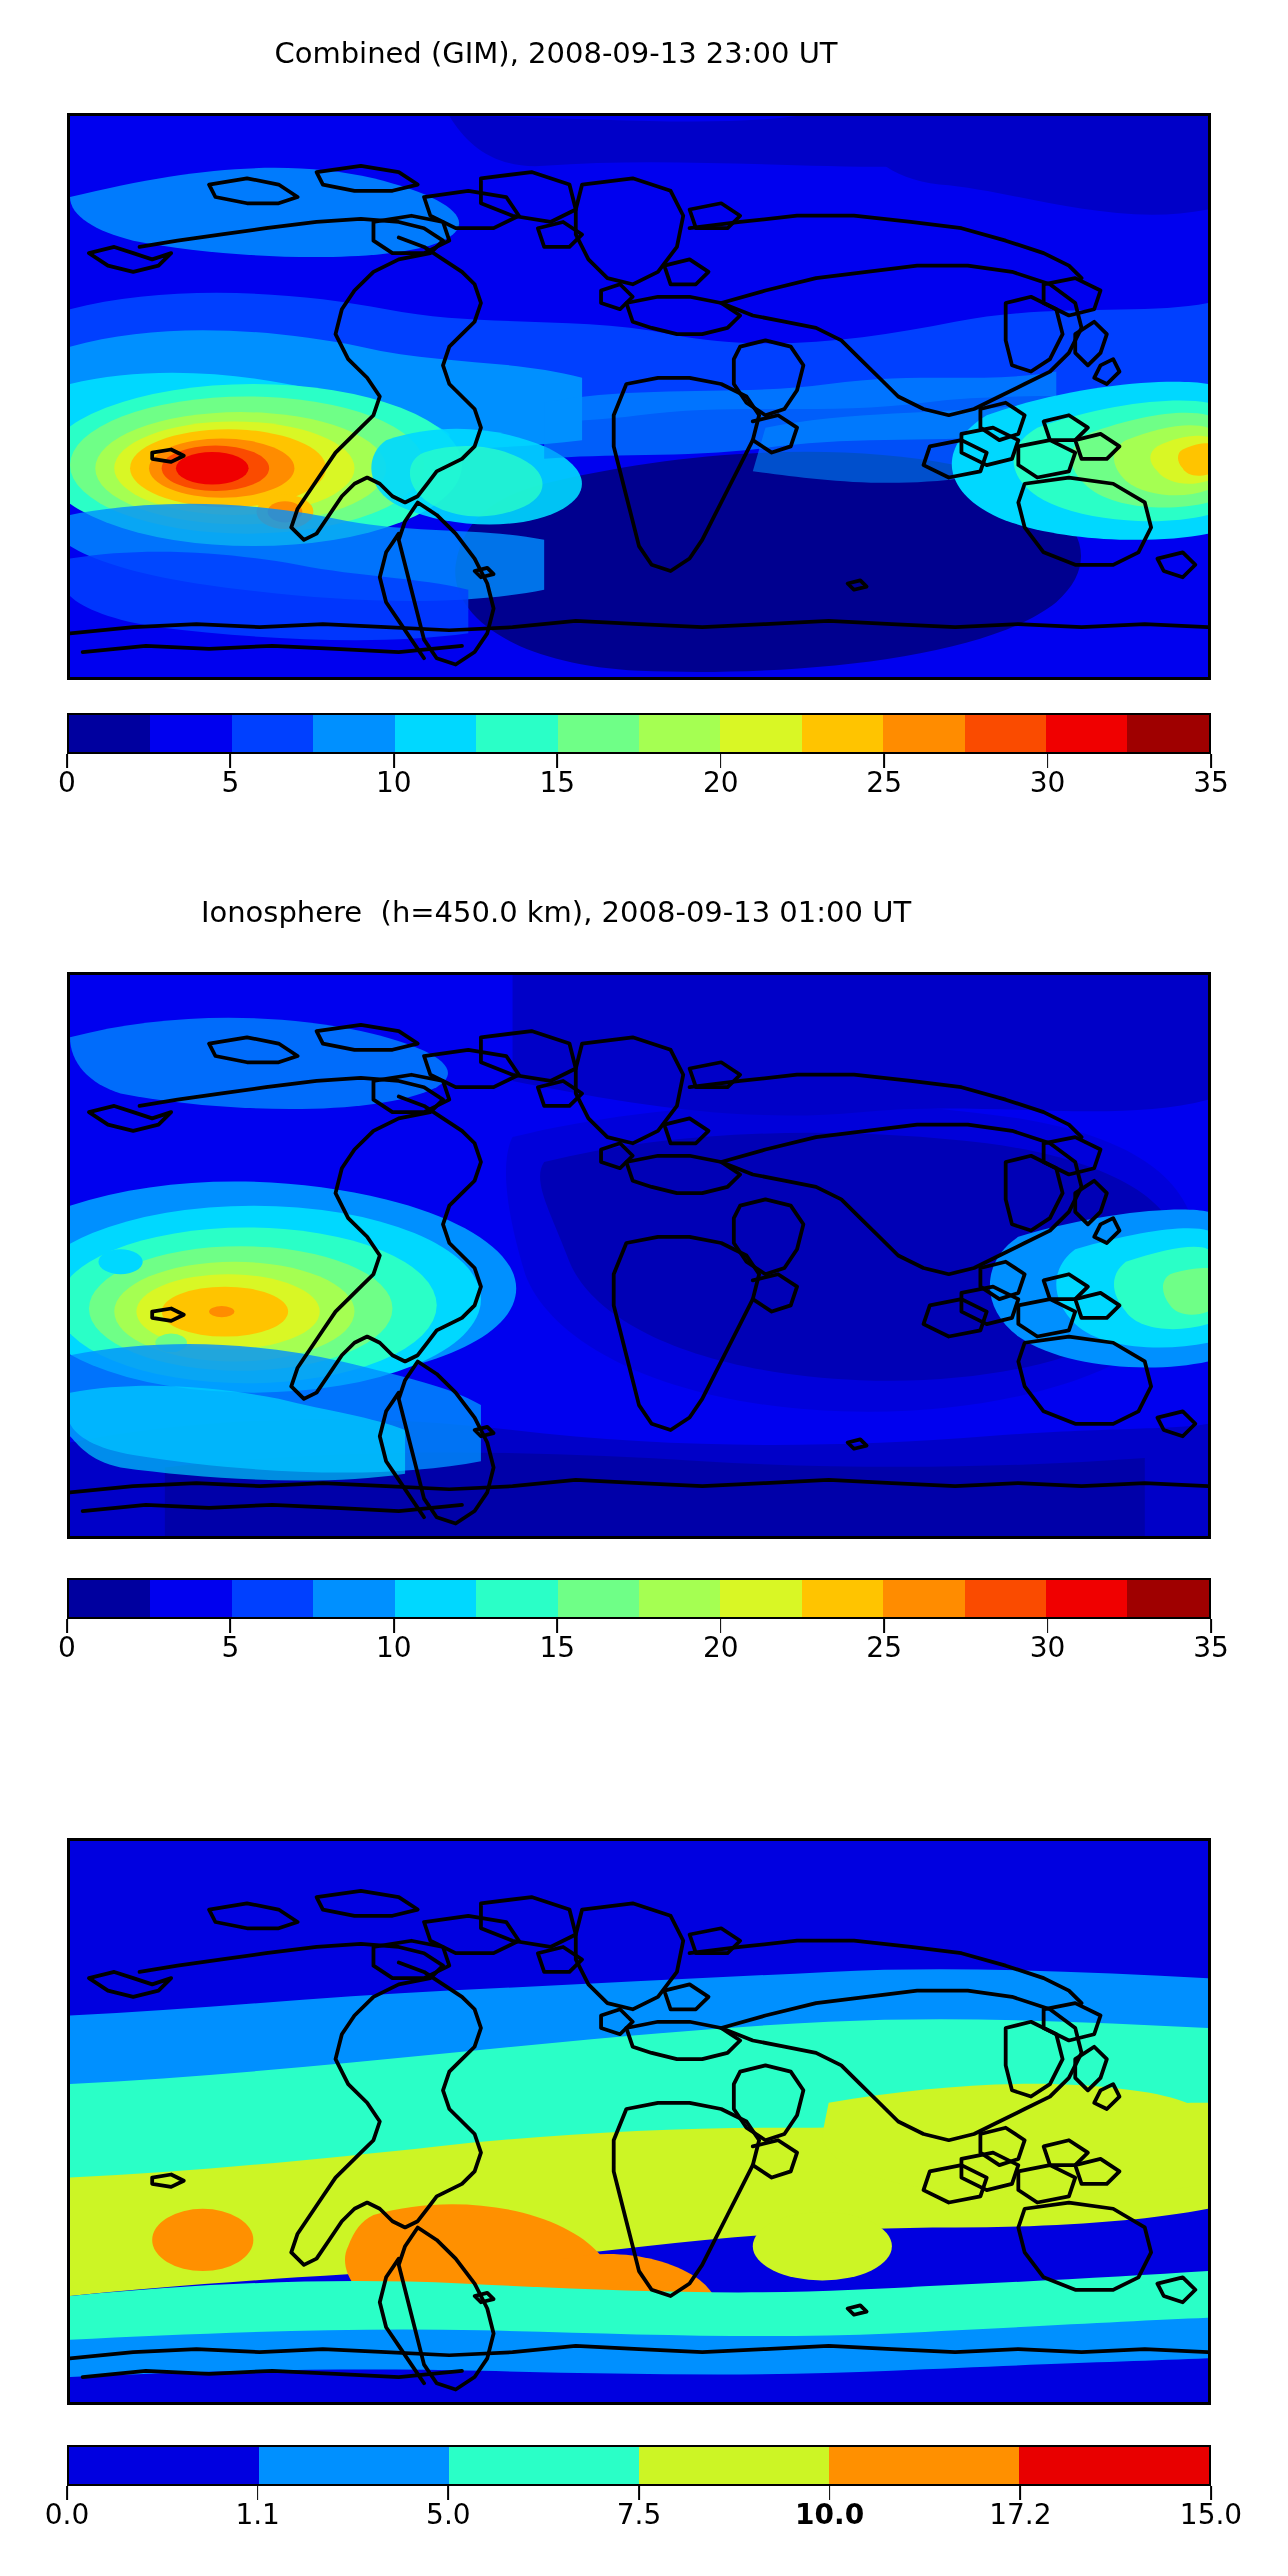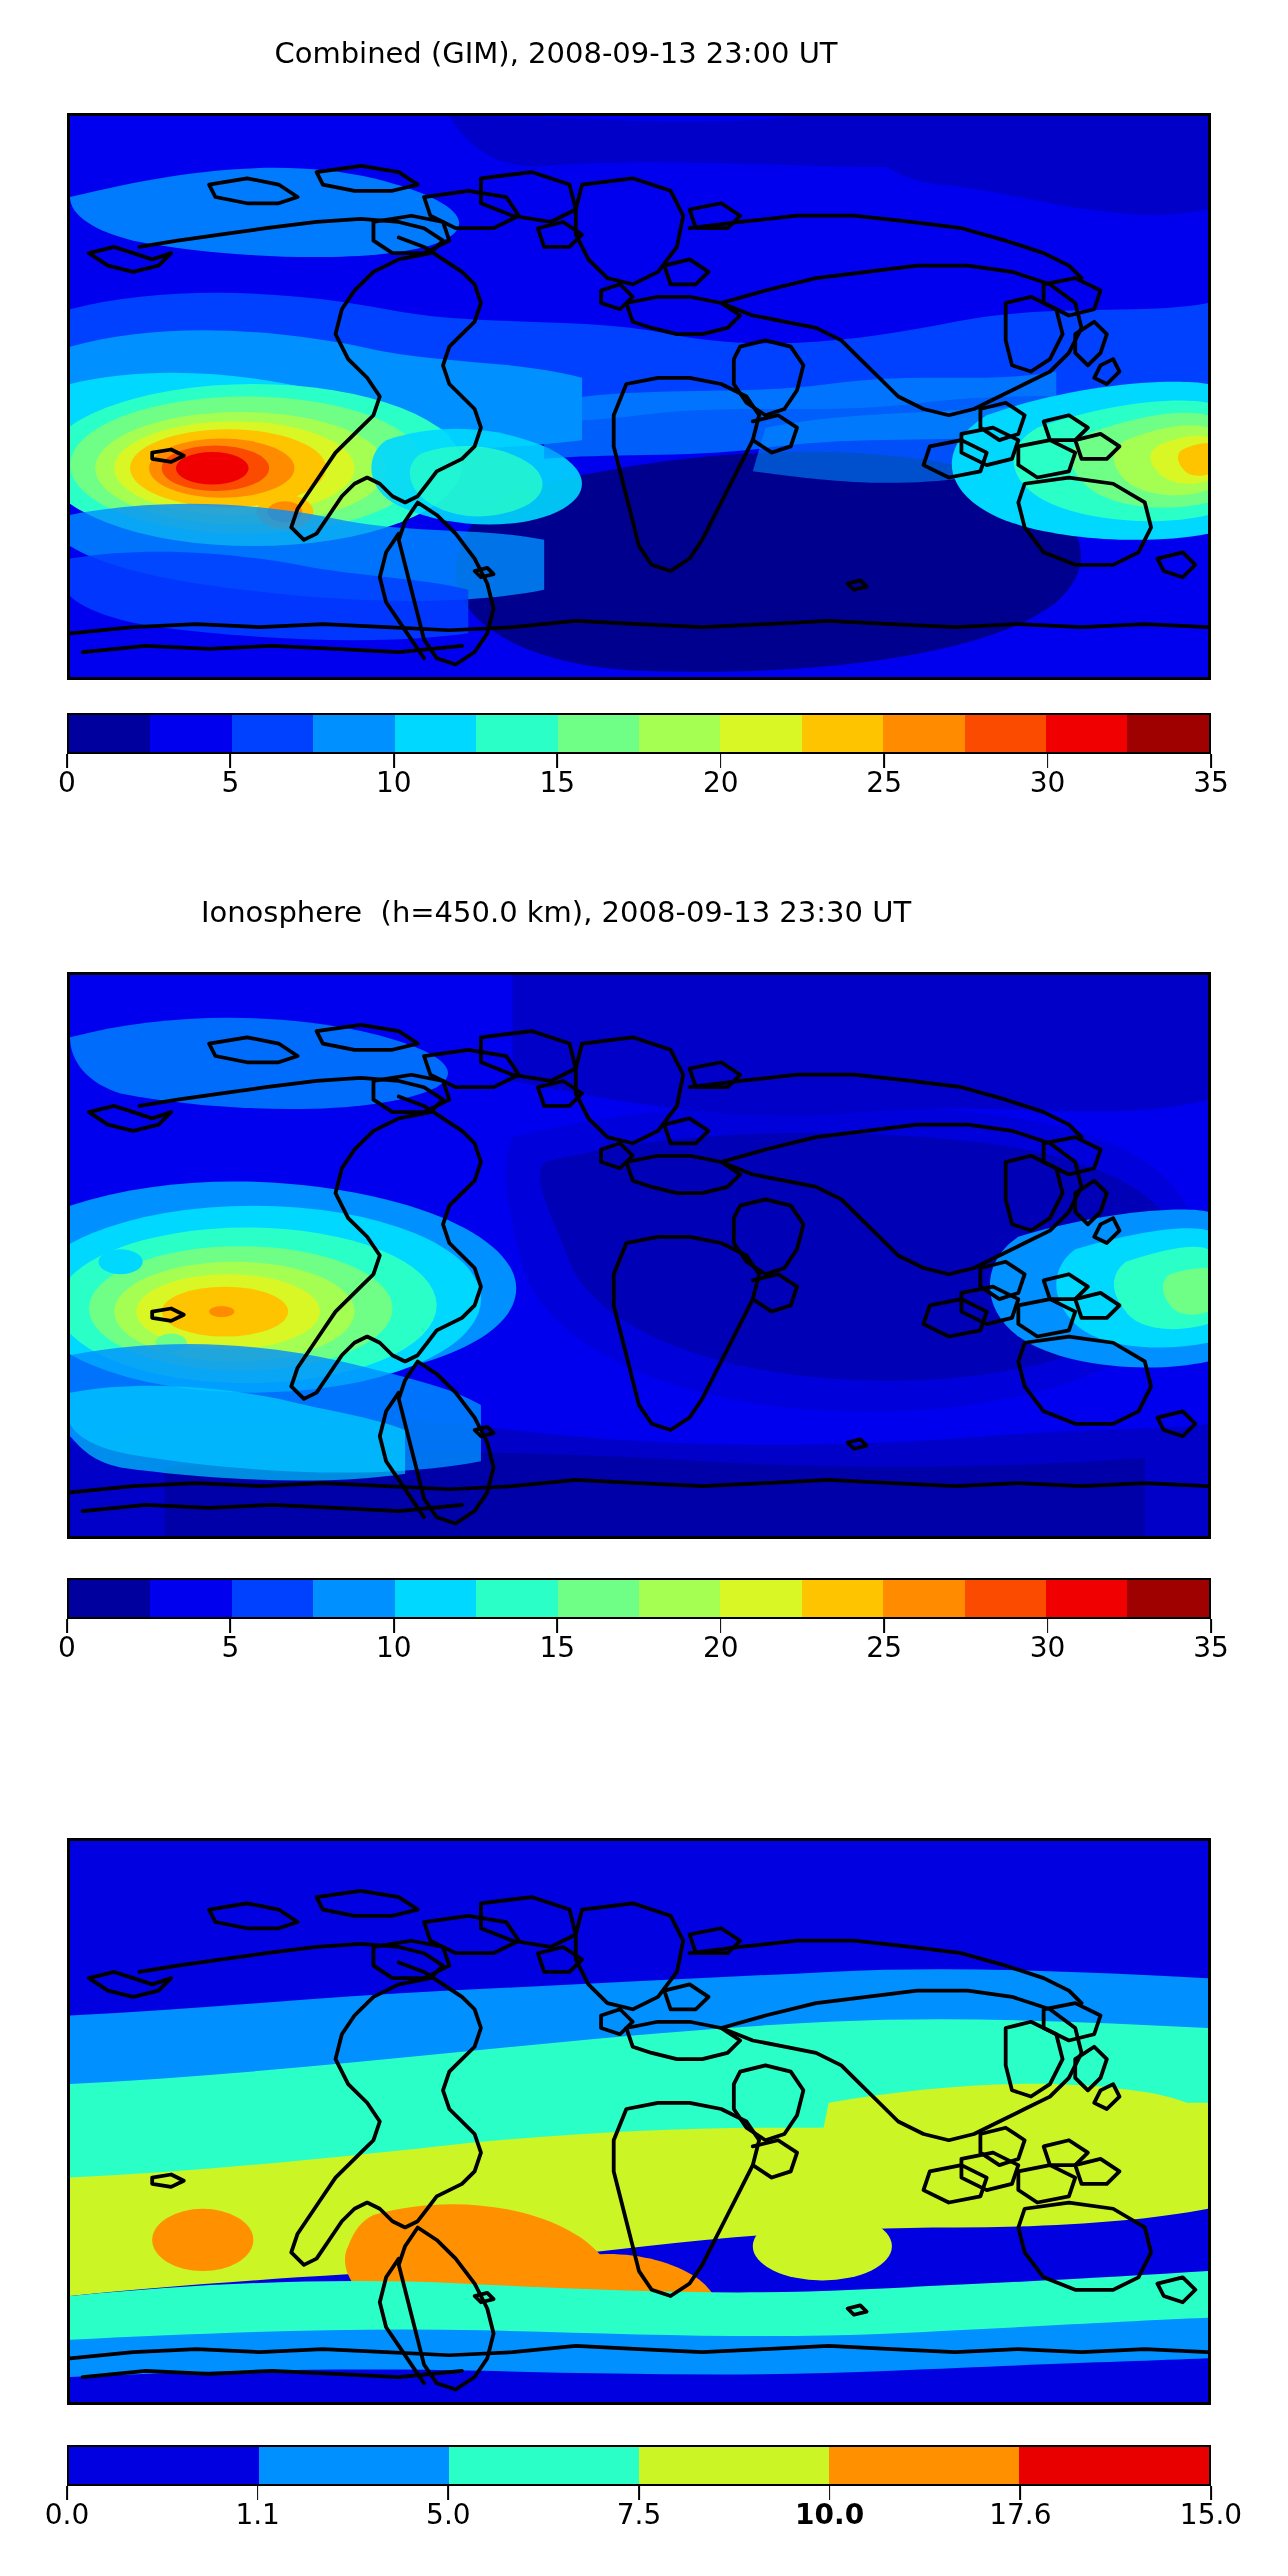--- a/index.html
+++ b/index.html
@@ -208,21 +208,21 @@
         <div class="cbar-label" style="left: 28.5714%;">10</div>
         <div class="cbar-label" style="left: 42.8571%;">15</div>
         <div class="cbar-label" style="left: 57.1429%;">20</div>
         <div class="cbar-label" style="left: 71.4286%;">25</div>
         <div class="cbar-label" style="left: 85.7143%;">30</div>
         <div class="cbar-label" style="left: 100%;">35</div>
       </div>
   </div>
 
   <div class="panel" style="top:898px;">
-    <div class="panel-title">Ionosphere  (h=450.0 km), 2008-09-13 23:30 UT</div>
+    <div class="panel-title">Ionosphere  (h=450.0 km), 2008-09-13 01:00 UT</div>
   </div>
 
   <div class="map-frame" style="top:972px; height:567px;">
     <div class="map-inner">
       <svg class="map-svg" viewBox="0 0 360 180" preserveAspectRatio="none">
         <defs>
             <clipPath id="clip2">
               <rect x="0" y="0" width="360" height="180"></rect>
             </clipPath>
           </defs>
@@ -431,19 +431,19 @@
         <div class="cbar-tick" style="left: 66.6667%;"></div>
         <div class="cbar-tick" style="left: 83.3333%;"></div>
         <div class="cbar-tick" style="left: 100%;"></div>
       </div>
     <div class="cbar-labels">
         <div class="cbar-label" style="left: 0%; text-align: center;">0.0</div>
         <div class="cbar-label" style="left: 16.6667%;">1.1</div>
         <div class="cbar-label" style="left: 33.3333%;">5.0</div>
         <div class="cbar-label" style="left: 50%;">7.5</div>
         <div class="cbar-label" style="left: 66.6667%; font-weight: bold;">10.0</div>
-        <div class="cbar-label" style="left: 83.3333%;">17.6</div>
+        <div class="cbar-label" style="left: 83.3333%;">17.2</div>
         <div class="cbar-label" style="left: 100%;">15.0</div>
       </div>
   </div>
 
 </div>
 
 
 </body></html>

